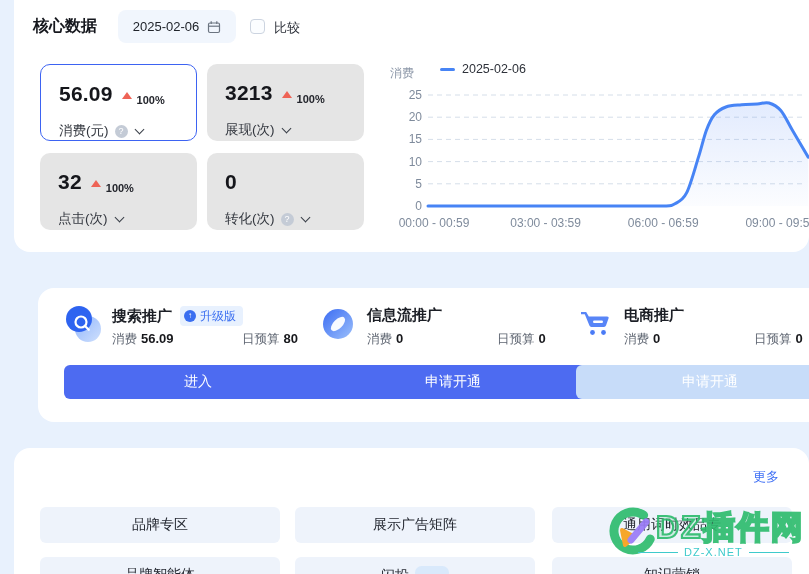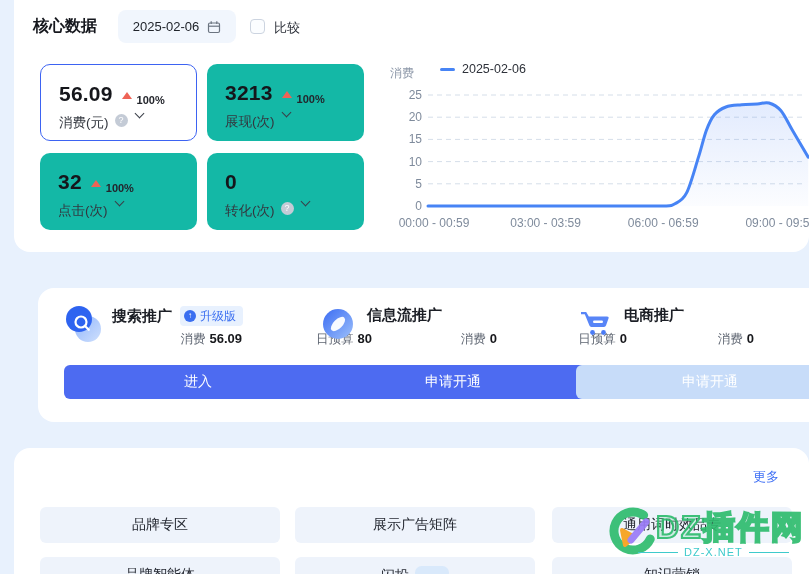--- a/index.html
+++ b/index.html
@@ -15,28 +15,28 @@
   .sec-title { position:absolute; font-size:16px; font-weight:700; color:#15171d; }
   .panel-top .sec-title { left:19px; top:36px; }
   .datepicker { position:absolute; left:104px; top:30px; width:118px; height:33px; background:#f1f6fd;
     border-radius:8px; display:flex; align-items:center; justify-content:center; gap:8px;
     font-size:13px; color:#20242b; cursor:pointer; }
   .checkbox { position:absolute; left:236px; top:39px; width:15px; height:15px; border:1px solid #ccd4e0;
     border-radius:4px; background:#fbfdff; }
   .cmp-label { position:absolute; left:260px; top:39px; font-size:13px; color:#2c3039; }
 
   
-  .card { position:absolute; width:157px; height:77px; background:#14b8a6; border-radius:10px; padding:17px 0 0 18px; cursor:pointer; }
+  .card { position:absolute; width:157px; height:77px; background:#e5e5e5; border-radius:10px; padding:17px 0 0 18px; cursor:pointer; }
   .card.sel { background:#fff; border:1.5px solid #3d63f2; }
   .card-top { display:flex; align-items:center; }
   .num { font-size:21px; font-weight:700; color:#15161b; letter-spacing:.2px; }
   .tri { width:0; height:0; border-left:5px solid transparent; border-right:5px solid transparent;
     border-bottom:7px solid #ee6356; display:inline-block; margin:2px 5px 0 9px; }
   .pct { font-size:11px; font-weight:700; color:#23252c; margin-top:11px; }
-  .card-label { display:flex; align-items:flex-start; margin-top:8px; font-size:13.5px; color:#33373f; }
+  .card-label { display:flex; align-items:center; margin-top:16px; font-size:13.5px; color:#33373f; }
   .help { width:13px; height:13px; border-radius:50%; background:#c4cbd6; color:#fff; font-size:9px;
     line-height:13px; text-align:center; margin-left:6px; display:inline-block; }
   .help::after { content:"?"; }
   .chev { width:7px; height:7px; border-right:1.6px solid #3a3f48; border-bottom:1.6px solid #3a3f48;
     transform:rotate(45deg); display:inline-block; margin:-4px 0 0 8px; }
 
   
   .chart { position:absolute; left:374px; top:76px; width:421px; height:180px; overflow:hidden; }
   .y-title { position:absolute; left:2px; top:9px; font-size:12px; color:#8b96a7; }
   .legend { position:absolute; left:52px; top:6px; display:flex; align-items:center; gap:7px;
@@ -47,21 +47,21 @@
   
   .pcol { position:absolute; top:14px; width:240px; height:106px; }
   .picon { position:absolute; left:0; top:2px; }
   .pname-row { position:absolute; left:48px; top:4px; display:flex; align-items:center; gap:8px; }
   .pname { font-size:15px; font-weight:600; color:#1c1f26; }
   .badge { display:inline-flex; align-items:center; gap:4px; background:#e8f1fe; color:#3a6ef0;
     font-size:12px; padding:1.5px 7px 1.5px 4px; border-radius:4px; }
   .badge-ic { width:12px; height:12px; border-radius:50%; background:#3a6ef0; color:#fff; font-style:normal;
     font-size:8px; line-height:12px; text-align:center; display:inline-block; }
   .badge-ic::after { content:"↑"; }
-  .pstats { position:absolute; left:48px; top:29px; display:flex; font-size:12.5px; color:#5f6672;text-align:right; }
+  .pstats { position:absolute; left:48px; top:29px; display:flex; font-size:12.5px; color:#5f6672; }
   .pstats .sg { width:130px; }
   .pstats b { color:#17181c; margin-left:4px; font-size:13px; }
   .btn { position:absolute; left:0; top:63px; width:268px; height:34px; border:none; border-radius:6px;
     font-size:14px; color:#fff; cursor:pointer; }
   .btn.primary { background:#4d6bf1; }
   .btn.disabled { background:#c7dcf9; cursor:default; }
 
   
   .panel-bottom .sec-title { left:19px; top:18px; }
   .more { position:absolute; right:30px; top:20px; font-size:13px; color:#3e6ff5; cursor:pointer; text-decoration:none; }

